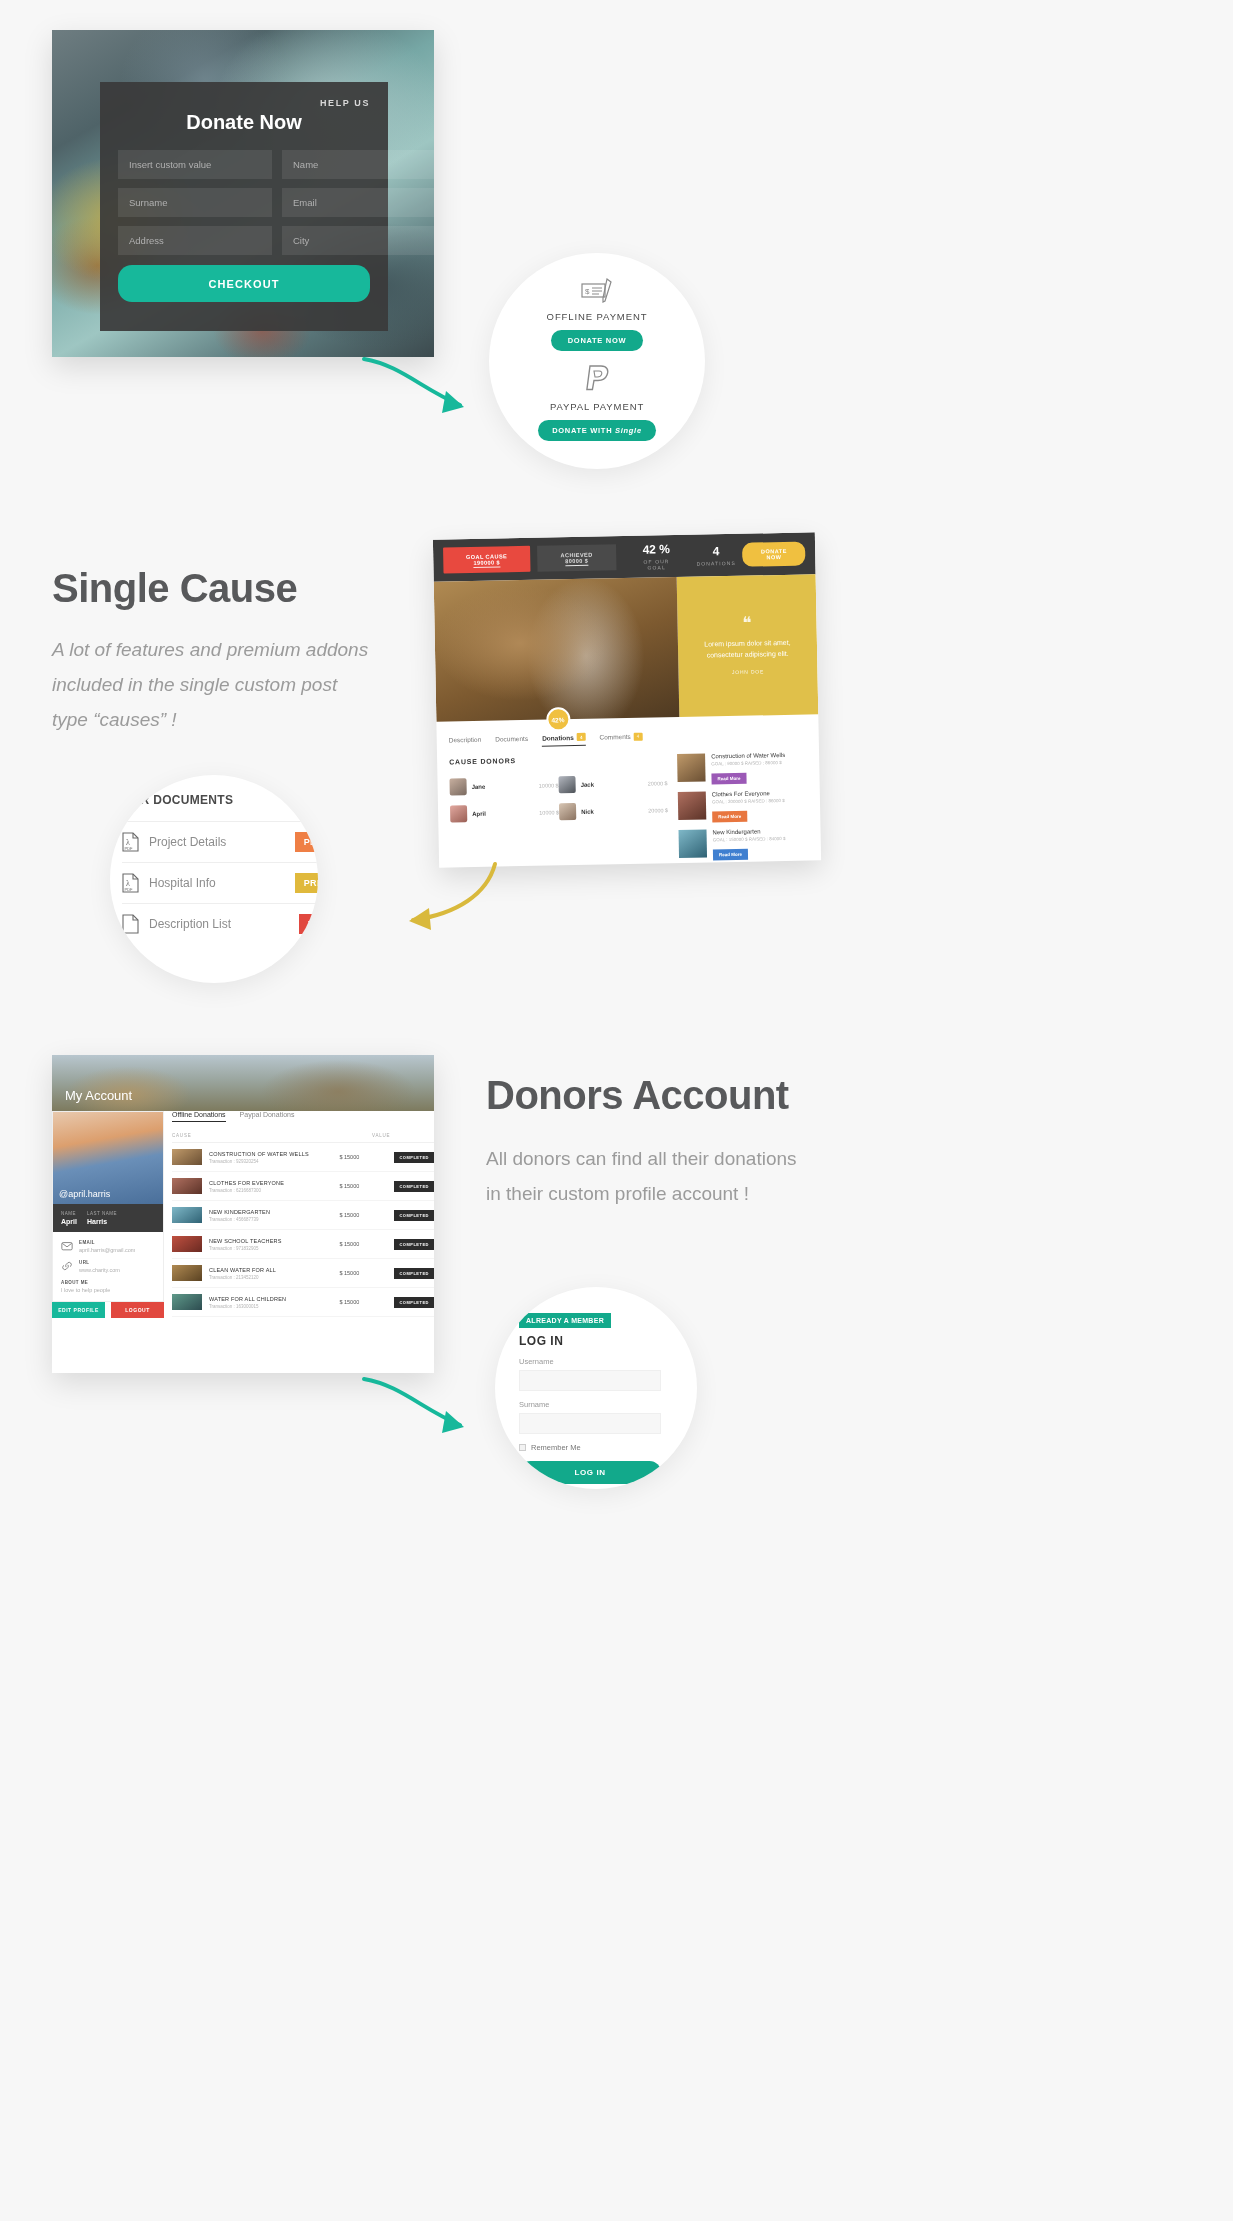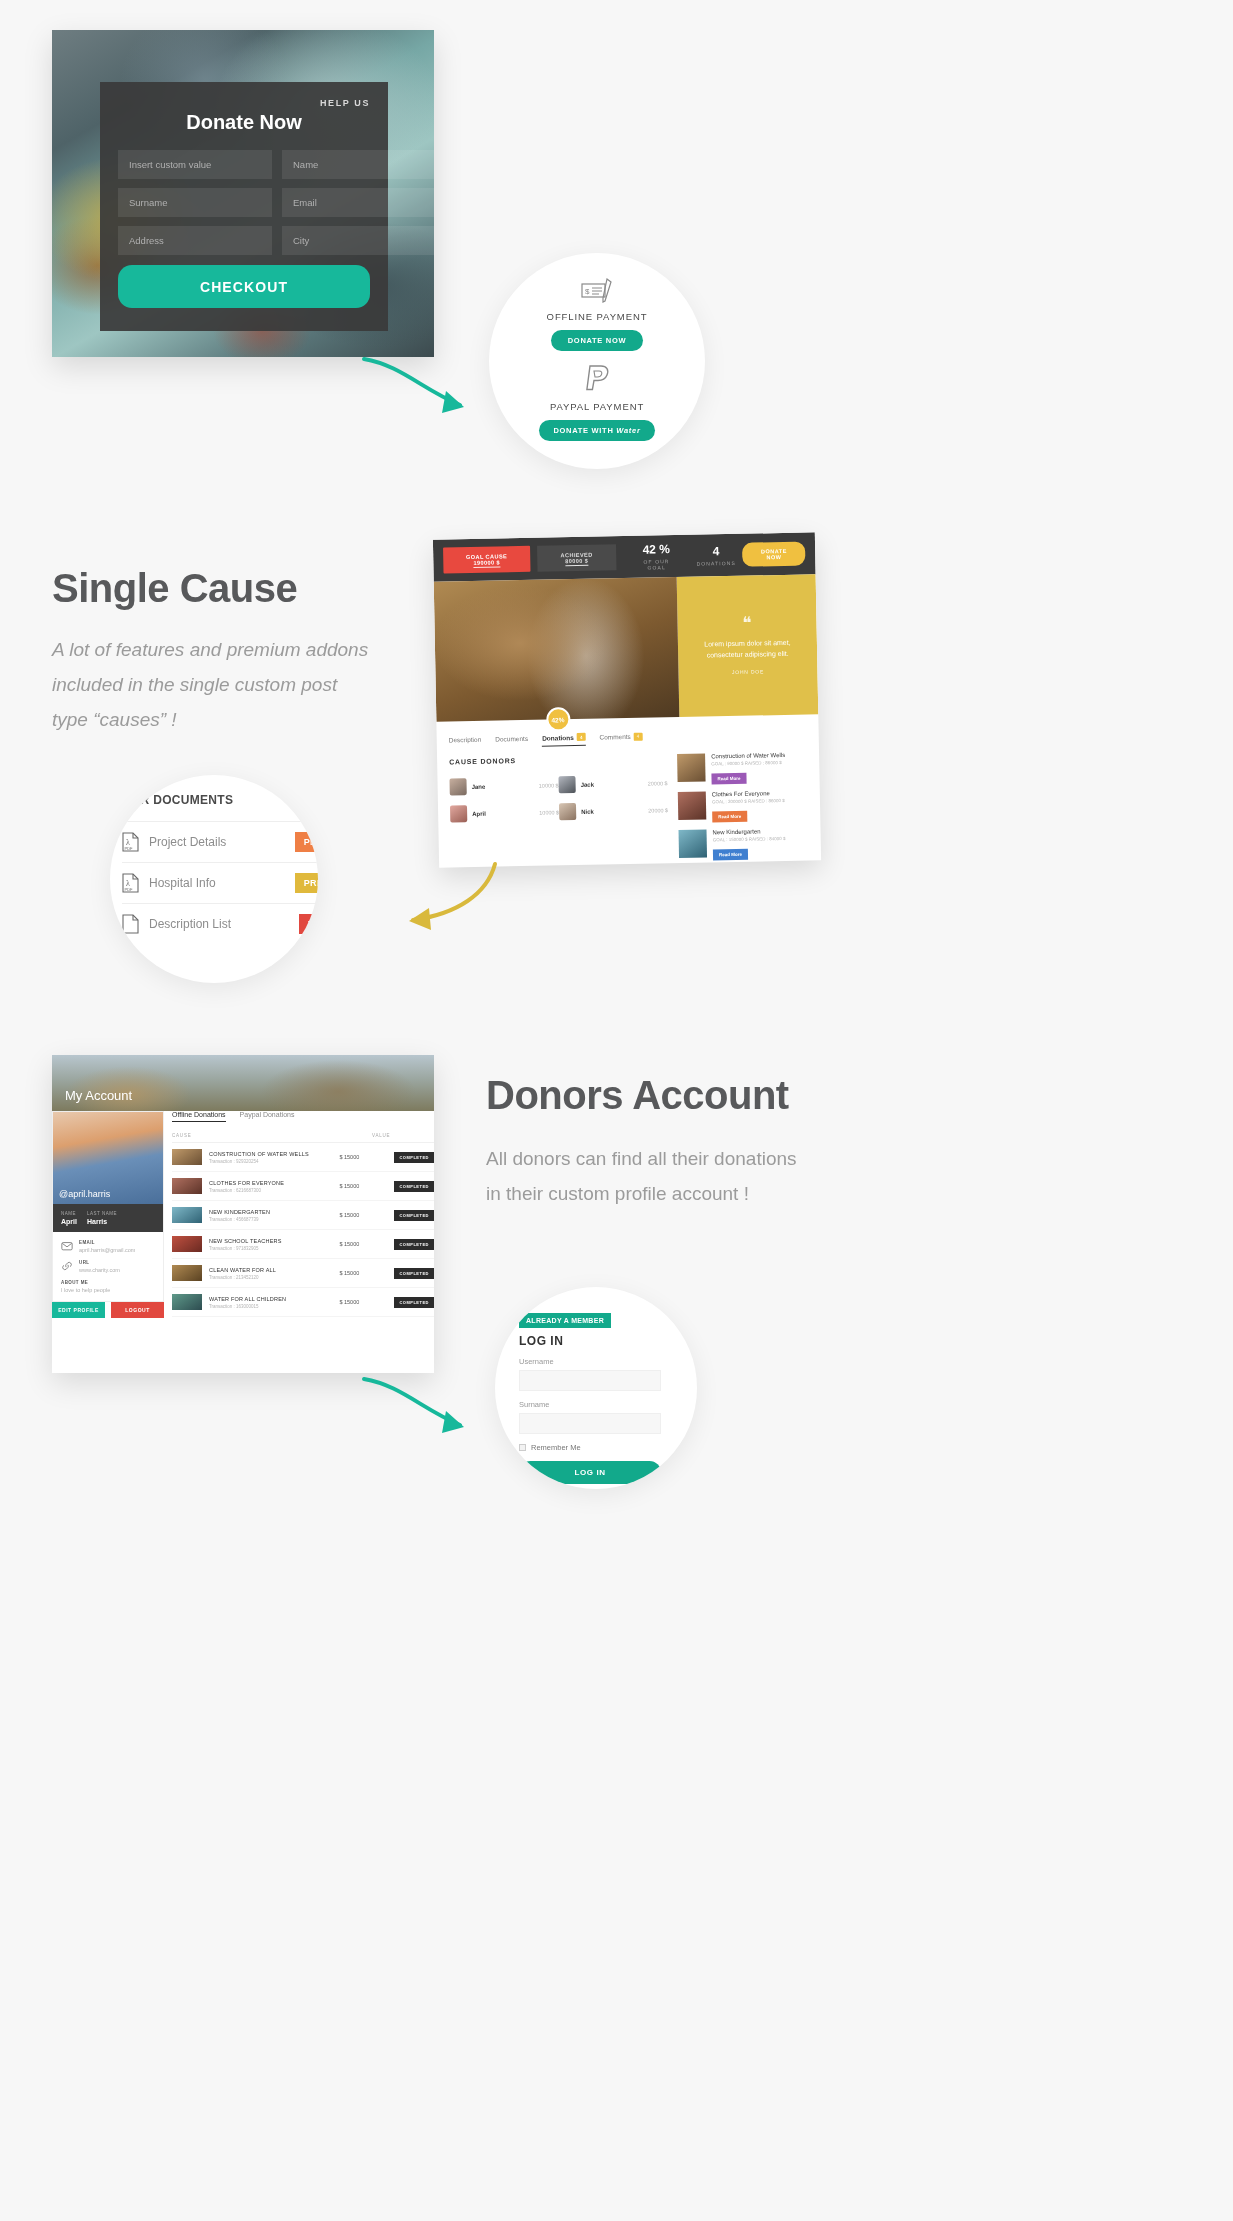--- a/index.html
+++ b/index.html
@@ -50,23 +50,23 @@
     text-align:center; color:#fff; font-size:20px; font-weight:bold; margin-bottom:16px;
   }
   .df-row { display:flex; gap:10px; margin-bottom:9px; }
   .df-input {
     flex:1; height:29px; background:rgba(255,255,255,.09);
     border:none; color:#bdbdbd; font-size:9.5px; padding:0 11px;
     font-family:"Liberation Sans",sans-serif;
   }
   .df-input::placeholder { color:#b0b0b0; }
   .checkout-btn {
-    display:block; width:100%; height:43px; margin-top:10px;
+    display:block; width:100%; height:37px; margin-top:10px;
     background:#17b89b; border:none; border-radius:14px;
-    color:#fff; font-size:14px; font-weight:bold; letter-spacing:1.1px;
+    color:#fff; font-size:11px; font-weight:bold; letter-spacing:1.1px;
     cursor:pointer; font-family:"Liberation Sans",sans-serif;
   }
 
   
   .col1-text { position:absolute; left:486px; top:56px; width:300px; }
   .col1-text .feat-desc { margin-top:24px; }
 
   
   .arrow1 { position:absolute; left:360px; top:355px; }
 
@@ -313,21 +313,21 @@
       <line x1="12" y1="17" x2="19" y2="17" stroke="#8a8a8a" stroke-width="1"></line>
       <path d="M27,2 L31,5 L25,24 L23,25 L23,21 Z" fill="none" stroke="#8a8a8a" stroke-width="1.2"></path>
     </svg>
     <div class="pay-lbl">OFFLINE PAYMENT</div>
     <button class="pay-btn">DONATE NOW</button>
     <svg width="30" height="32" viewBox="0 0 30 32" style="margin-top:12px">
       <path d="M8,3 h11 c6,0 8,4 6,9 c-1.6,4 -5,5.5 -9,5.5 h-4 l-1.6,9 h-5.5 z" fill="none" stroke="#8a8a8a" stroke-width="1.4"></path>
       <path d="M12,8 h5 c2.6,0 3.2,1.6 2.6,3.4 c-0.7,2 -2.4,2.6 -4.2,2.6 h-2.4 z" fill="none" stroke="#8a8a8a" stroke-width="1.1"></path>
     </svg>
     <div class="pay-lbl">PAYPAL PAYMENT</div>
-    <button class="pay-btn wide"><span>DONATE WITH </span><span class="pp-italic">Water</span></button>
+    <button class="pay-btn wide"><span>DONATE WITH </span><span class="pp-italic">Single</span></button>
   </div>
 
   <div class="col2-text">
     <div class="feat-title">Single Cause</div>
     <div class="feat-desc">A lot of features and premium addons included in the single custom post type “causes” !</div>
   </div>
 
   <div class="cause-win">
     <div class="cause-topbar">
       <div class="goal-pill"><span>GOAL CAUSE </span><u>190000 $</u></div>

